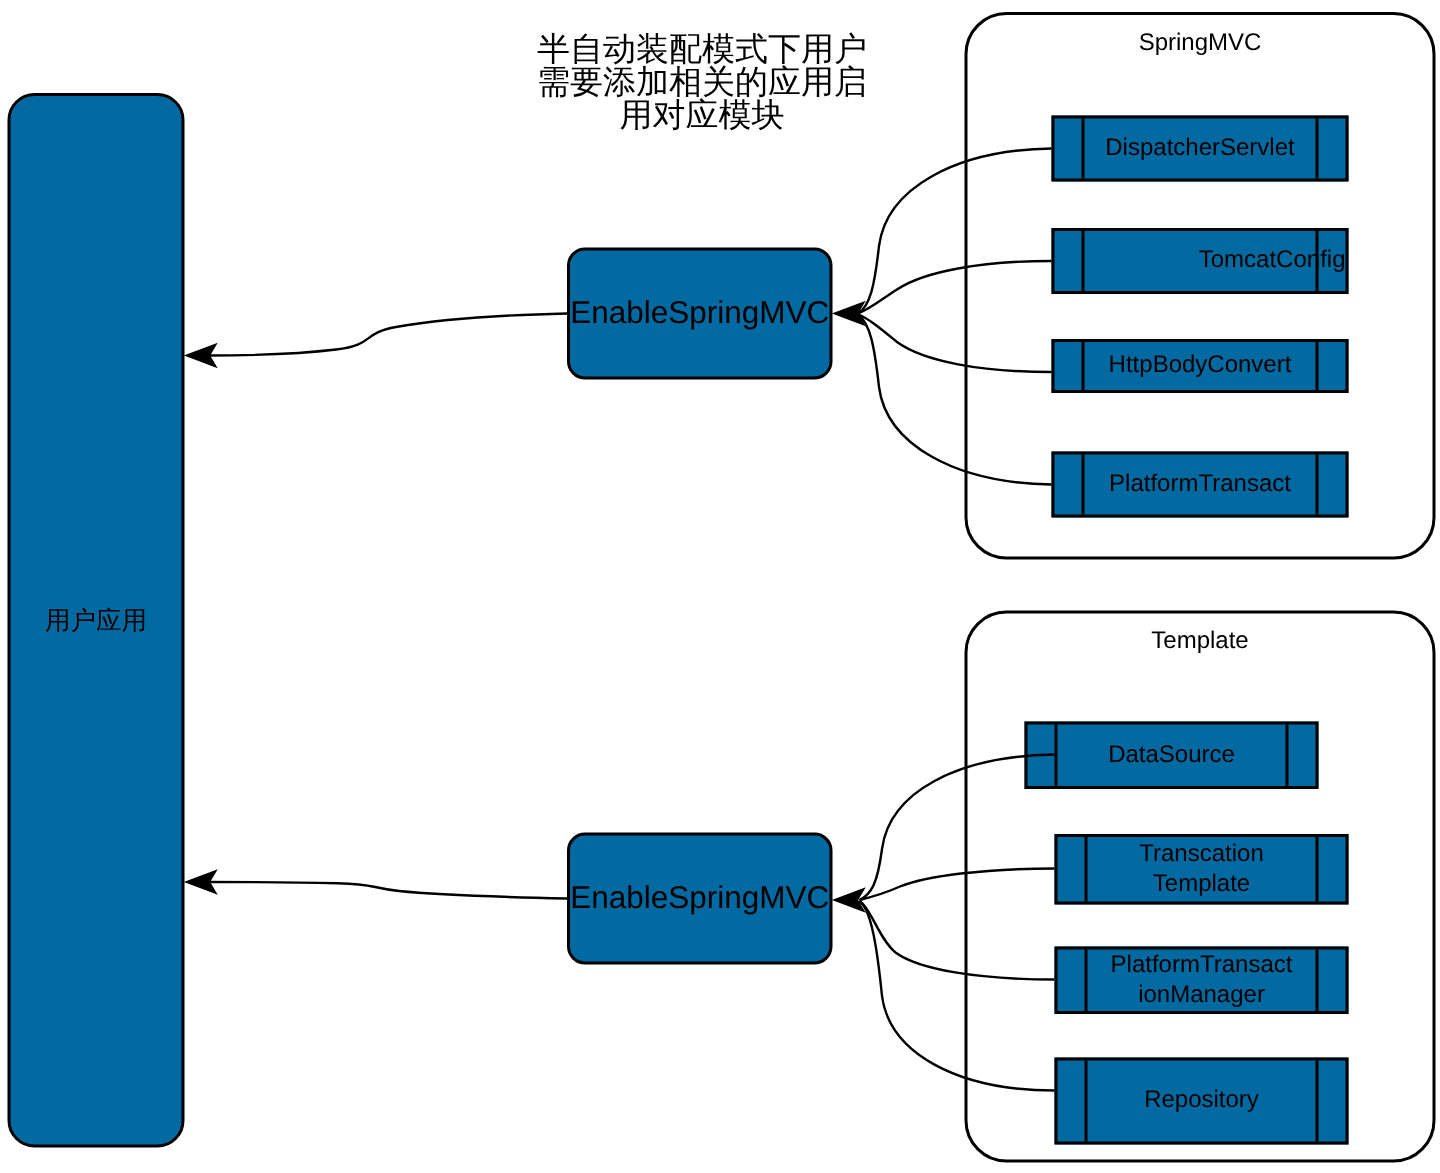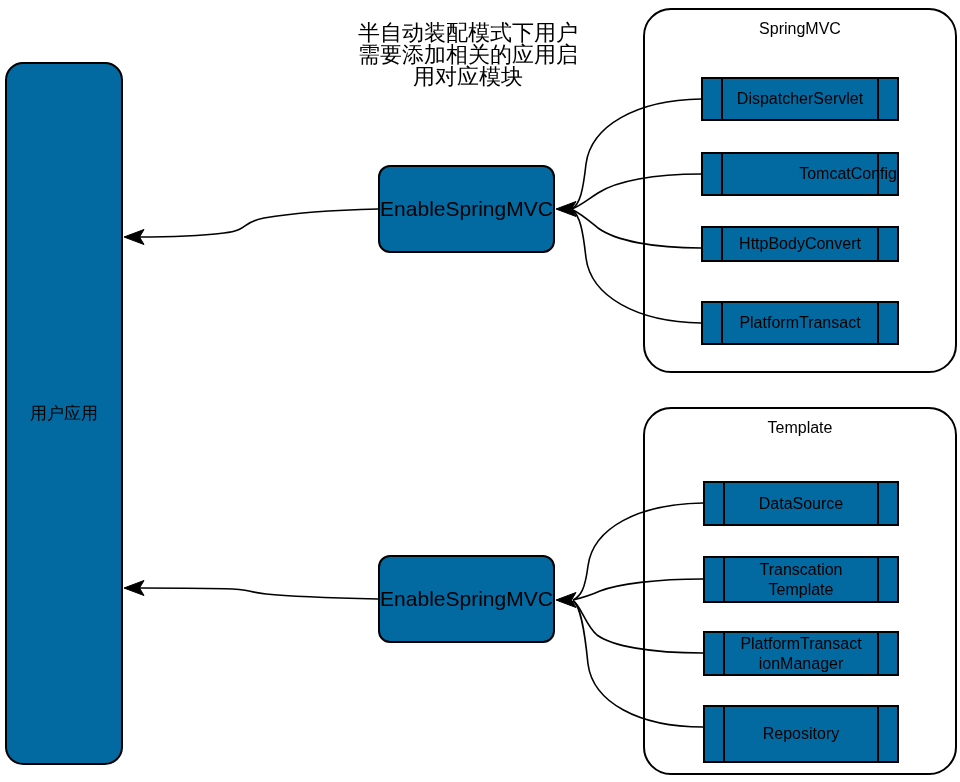--- a/index.html
+++ b/index.html
@@ -62,21 +62,21 @@
     position:absolute;top:0;bottom:0;width:2px;background:#000;
   }
   .component .bar.l{left:18px;}
   .component .bar.r{right:18px;}
   
   .comp-m0{left:701px;top:77px; width:198px;height:44px;}
   .comp-m1{left:701px;top:152px;width:198px;height:44px;justify-content:flex-end;}
   .comp-m2{left:701px;top:226px;width:198px;height:36px;}
   .comp-m3{left:701px;top:301px;width:198px;height:44px;}
   
-  .comp-j0{left:703px;top:481px;width:196px;height:45px;text-align:center;}
+  .comp-j0{left:683px;top:481px;width:196px;height:45px;text-align:center;}
   .comp-j1{left:703px;top:556px;width:196px;height:47px;}
   .comp-j2{left:703px;top:631px;width:196px;height:45px;}
   .comp-j3{left:703px;top:705px;width:196px;height:58px;}
   svg.connectors{
     position:absolute;left:0;top:0;
     pointer-events:none;
     z-index:3;
   }
   svg.connectors path{fill:none;stroke:#000;stroke-width:1.6;}
   svg.connectors polygon{fill:#000;stroke:#000;stroke-width:1;}

